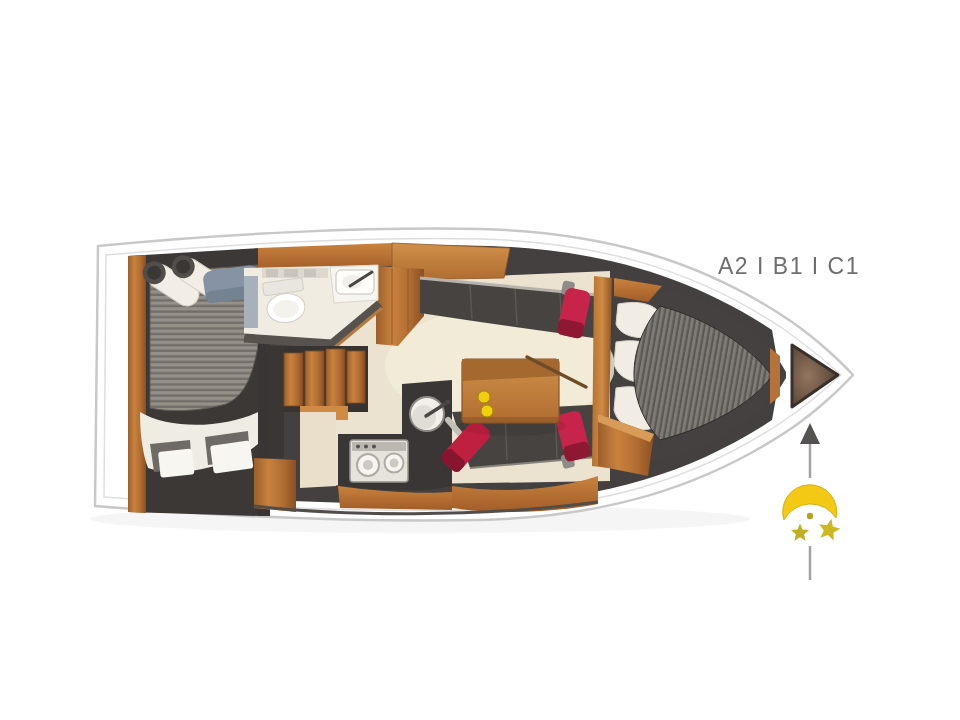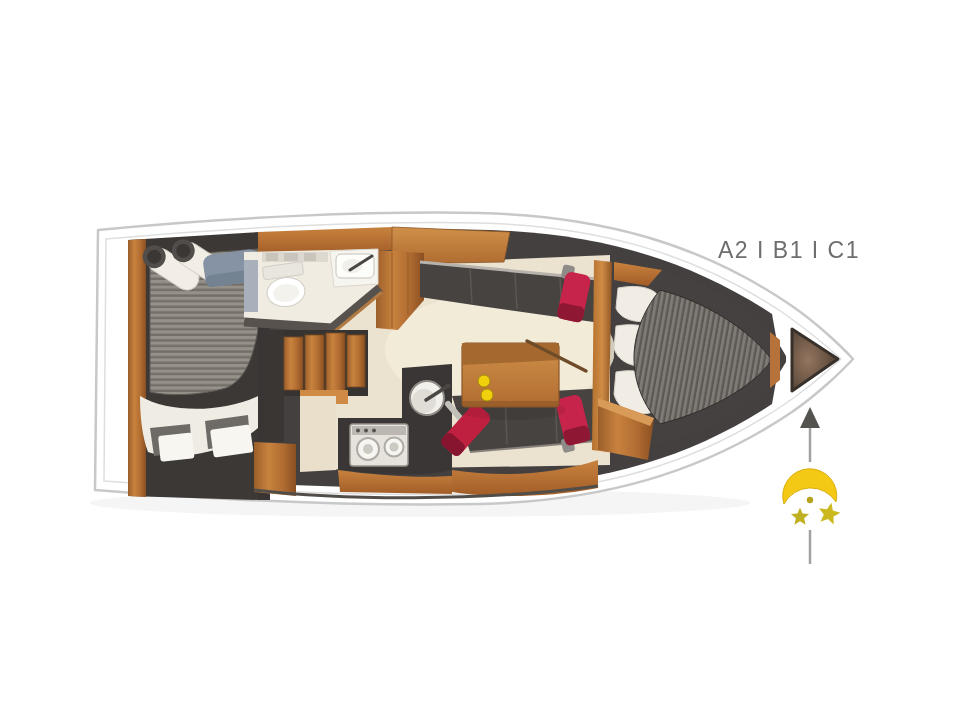--- a/index.html
+++ b/index.html
@@ -2,20 +2,21 @@
 <html><head>
 <meta charset="utf-8">
 <style>
   html,body{margin:0;padding:0;background:#ffffff;}
   .canvas{
     position:relative;
     width:960px;height:564px;
     background:#ffffff;
     overflow:hidden;
     font-family:"Liberation Sans", sans-serif;
+    margin-top:16px;
   }
   .layout-code{
     position:absolute;
     left:718px;top:237px;
     width:180px;
     font-size:23px;
     letter-spacing:1.5px;
     color:#6e6e6e;
     font-weight:400;
     white-space:nowrap;

